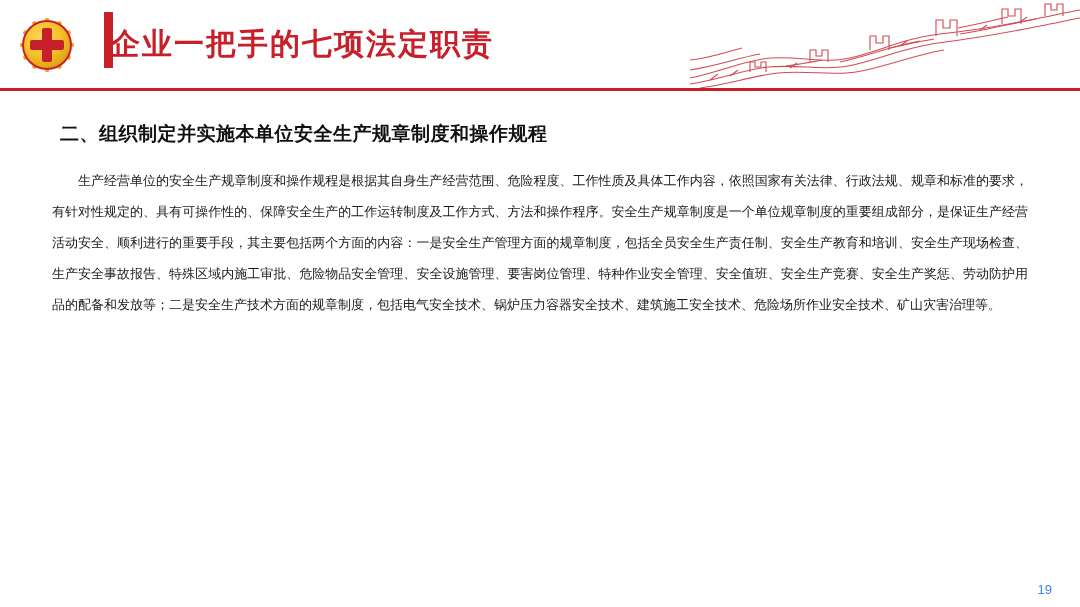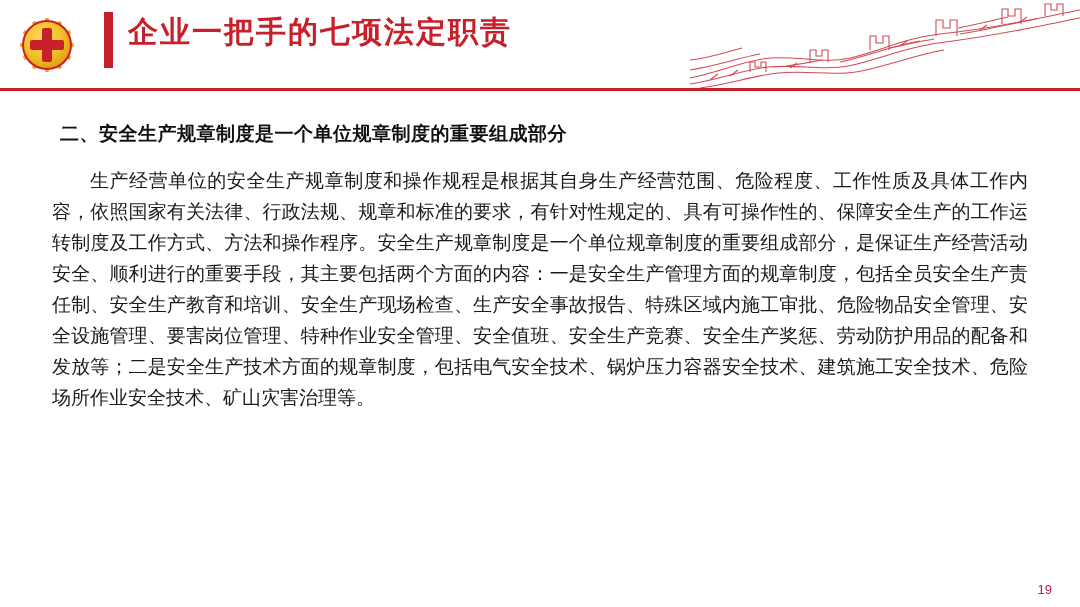--- a/index.html
+++ b/index.html
@@ -84,25 +84,25 @@
     top: 0px;
     width: 4px;
     height: 12px;
     background: #e8a91b;
     transform-origin: 2px 27px;
     border-radius: 1px;
   }
   .title-block {
     position: absolute;
     left: 104px;
-    top: 4px;
+    top: 16px;
     height: 56px;
     display: flex;
     align-items: center;
-    padding-left: 24px;
+    padding-left: 6px;
     box-sizing: border-box;
   }
   .title-accent {
     position: absolute;
     left: 104px;
     top: 12px;
     width: 9px;
     height: 56px;
     background: #c8202a;
   }
@@ -143,40 +143,40 @@
     box-sizing: border-box;
   }
   .section-heading {
     font-size: 19px;
     font-weight: bold;
     color: #111111;
     margin: 8px 0 18px 8px;
     letter-spacing: 0.5px;
   }
   .para {
-    font-size: 19px;
+    font-size: 13px;
     line-height: 31px;
     color: #1a1a1a;
     text-align: justify;
     text-justify: inter-ideograph;
     margin: 0 0 16px 0;
     text-indent: 2em;
   }
   .para.second {
     margin-top: 22px;
   }
   .hl {
     color: #e0201b;
   }
   .page-number {
     position: absolute;
     right: 28px;
     bottom: 10px;
     font-size: 13px;
-    color: #be185d;
+    color: #3b82f6;
   }
 </style>
 </head>
 <body>
 
 <div class="slide">
 
   <div class="header">
     <div class="header-bar"></div>
 
@@ -226,21 +226,21 @@
           <path d="M0,60 C20,58 36,52 52,48"></path>
           <path d="M268,28 C284,25 300,21 318,17"></path>
         </g>
       </svg>
     </div>
 
     <div class="header-rule"></div>
   </div>
 
   <div class="content">
-    <div class="section-heading">二、安全生产规章制度是一个单位规章制度的重要组成部分</div>
+    <div class="section-heading">二、组织制定并实施本单位安全生产规章制度和操作规程</div>
 
     <p class="para">生产经营单位的安全生产规章制度和操作规程是根据其自身生产经营范围、危险程度、工作性质及具体工作内容，依照国家有关法律、行政法规、规章和标准的要求，有针对性规定的、具有可操作性的、保障安全生产的工作运转制度及工作方式、方法和操作程序。安全生产规章制度是一个单位规章制度的重要组成部分，是保证生产经营活动安全、顺利进行的重要手段，其主要包括两个方面的内容：一是安全生产管理方面的规章制度，包括全员安全生产责任制、安全生产教育和培训、安全生产现场检查、生产安全事故报告、特殊区域内施工审批、危险物品安全管理、安全设施管理、要害岗位管理、特种作业安全管理、安全值班、安全生产竞赛、安全生产奖惩、劳动防护用品的配备和发放等；二是安全生产技术方面的规章制度，包括电气安全技术、锅炉压力容器安全技术、建筑施工安全技术、危险场所作业安全技术、矿山灾害治理等。</p>
 
   </div>
 
   <div class="page-number">19</div>
 
 </div>
 
 </body></html>

